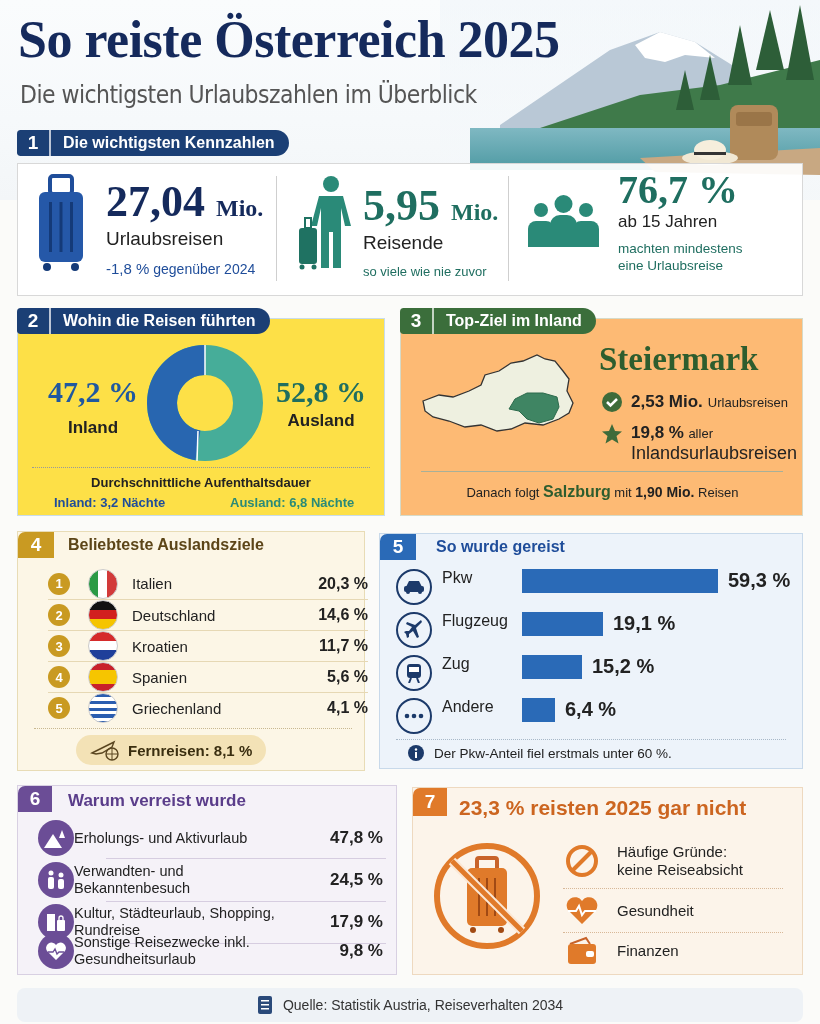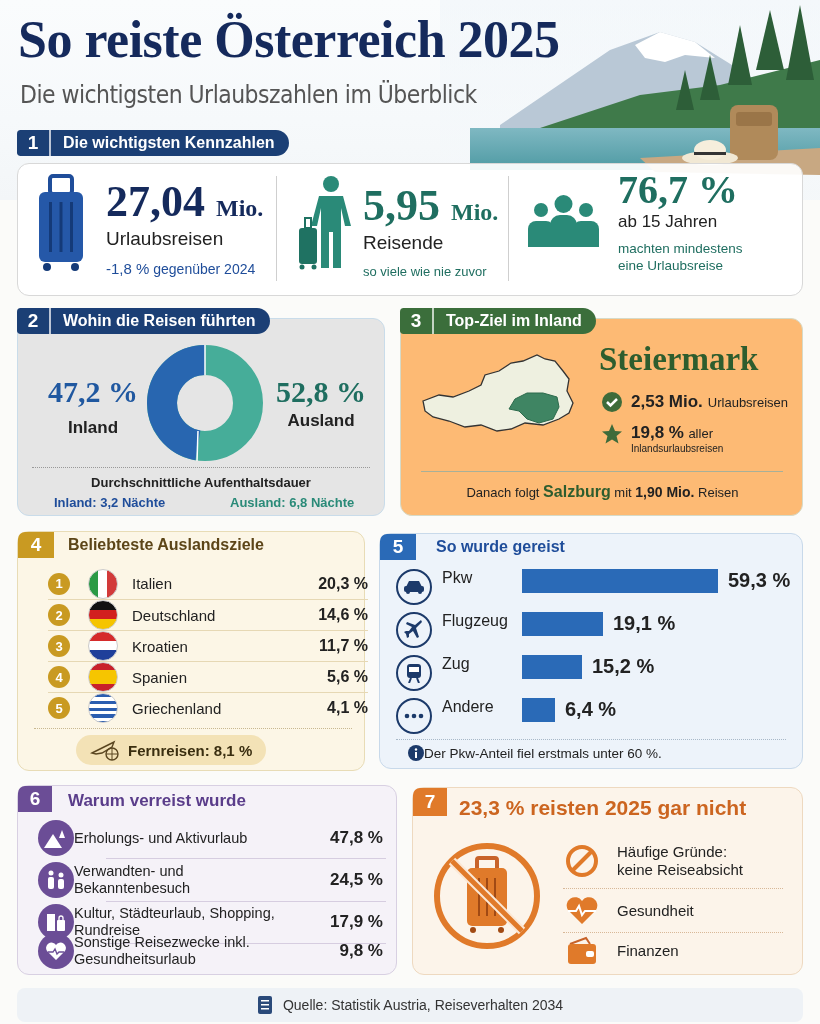--- a/index.html
+++ b/index.html
@@ -4,29 +4,29 @@
 <style>
 *{box-sizing:border-box;margin:0;padding:0}
 body{width:820px;height:1024px;background:#fbfbf9;font-family:"Liberation Sans",sans-serif;position:relative;overflow:hidden;color:#222}
 .hero{position:absolute;left:0;top:0;width:820px;height:200px;overflow:hidden}
 .hero-bg{position:absolute;inset:0;background:linear-gradient(180deg,#fafcfd 0%,#f6f9fb 60%,#f3f6f8 100%)}
 .title{position:absolute;left:18px;top:10px;font-family:"Liberation Serif",serif;font-weight:bold;font-size:52px;color:#152a5c;letter-spacing:-0.5px}
 .subtitle{position:absolute;left:20px;top:80px;font-size:25px;color:#555;font-family:"DejaVu Sans",sans-serif;font-weight:normal;letter-spacing:-0.6px;transform:scaleX(0.88);transform-origin:left}
 .sec-tag{position:absolute;display:flex;align-items:center;height:26px;border-radius:4px 14px 14px 4px;color:#fff;font-weight:bold;font-size:16px}
 .sec-tag .num{width:34px;text-align:center;font-size:19px;border-right:2px solid rgba(255,255,255,0.7);height:100%;display:flex;align-items:center;justify-content:center}
 .sec-tag .lbl{padding:0 14px 0 12px;white-space:nowrap}
-.card{position:absolute;border-radius:12px;border:1.5px solid #d8d8d8}
+.card{position:absolute;border-radius:0;border:1.5px solid #d8d8d8}
 .c1{left:17px;top:163px;width:786px;height:133px;background:rgba(255,255,255,0.93)}
 .kpi{position:absolute;top:0;height:100%}
 .kpi .big{font-family:"Liberation Serif",serif;font-weight:bold;font-size:44px;line-height:1}
 .kpi .big small{font-size:24px}
 .kpi .lab{font-size:19px;color:#222;margin-top:4px}
 .kpi .note{font-size:14px;margin-top:10px}
 .vsep{position:absolute;top:12px;width:1px;height:105px;background:#cfcfcf}
-.c2{left:17px;top:318px;width:368px;height:198px;background:#e5e5e5;border-color:#c9dcea}
+.c2{left:17px;top:318px;width:368px;height:198px;background:#fde047;border-color:#c9dcea}
 .c3{left:400px;top:318px;width:403px;height:198px;background:#fdba74;border-color:#d6dac8}
 .c4{left:17px;top:531px;width:348px;height:240px;background:#fcf6e6;border-color:#e8dcb6}
 .c5{left:379px;top:533px;width:424px;height:236px;background:#edf3fa;border-color:#c8d9ea}
 .c6{left:17px;top:785px;width:380px;height:190px;background:#f5f2f8;border-color:#d8d0e2}
 .c7{left:412px;top:787px;width:391px;height:188px;background:#fcf4ea;border-color:#eed9c0}
 .footer{position:absolute;left:17px;top:988px;width:786px;height:34px;background:#eef2f6;border-radius:8px;display:flex;align-items:center;justify-content:center;gap:10px;font-size:14px;color:#333}
 .dot-sep{border-top:1.5px dotted #999}
 .row4{position:absolute;left:30px;width:320px;height:31px;display:flex;align-items:center}
 .row4 .rk{width:22px;height:22px;border-radius:50%;background:#c99a22;color:#fff;font-weight:bold;font-size:13px;display:flex;align-items:center;justify-content:center}
 .row4 .flag{width:30px;height:30px;border-radius:50%;margin-left:18px;overflow:hidden;border:1px solid #ccc;position:relative}
@@ -185,21 +185,21 @@
       </svg>
     <span style="margin-left:8px;font-weight:bold;font-size:17px">2,53 Mio.</span>
     <span style="margin-left:5px;font-size:13px">Urlaubsreisen</span>
   </div>
   <div style="position:absolute;left:200px;top:104px;display:flex;align-items:flex-start">
     <svg width="22" height="22" viewBox="0 0 22 22">
         <polygon points="11,1 14,8 21,8.5 15.5,13 17.5,20.5 11,16.5 4.5,20.5 6.5,13 1,8.5 8,8" fill="#3e6b3a"></polygon>
       </svg>
     <div style="margin-left:8px;line-height:1.2">
       <span style="font-weight:bold;font-size:17px">19,8 %</span> <span style="font-size:13px">aller</span>
-      <div style="font-size:10px">Inlandsurlaubsreisen</div>
+      <div style="font-size:18px">Inlandsurlaubsreisen</div>
     </div>
   </div>
   <div style="position:absolute;left:20px;top:152px;width:362px;border-top:1.5px solid #a8b098"></div>
   <div style="position:absolute;left:0;top:164px;width:403px;text-align:center;font-size:13px">
     <span>Danach folgt</span> <span style="font-weight:bold;font-size:16px;color:#2e5d2e">Salzburg</span> <span>mit</span> <b style="font-size:14px">1,90 Mio.</b> <span>Reisen</span>
   </div>
 </div>
 <div class="sec-tag" style="left:400px;top:308px;background:#3b6e3b">
   <span class="num">3</span>
   <span class="lbl">Top-Ziel im Inland</span>
@@ -296,21 +296,21 @@
           <circle cx="3" cy="3" r="2.3" fill="#1c3a6a"></circle>
           <circle cx="10" cy="3" r="2.3" fill="#1c3a6a"></circle>
           <circle cx="17" cy="3" r="2.3" fill="#1c3a6a"></circle>
         </svg>
       </span>
     <span class="nm">Andere</span>
     <span class="bar" style="width:33px"></span>
     <span class="vl">6,4 %</span>
   </div>
   <div class="dot-sep" style="position:absolute;left:16px;top:205px;width:390px;border-color:#a8b8c8"></div>
-  <div style="position:absolute;left:28px;top:211px;display:flex;align-items:center;">
+  <div style="position:absolute;left:28px;top:211px;display:flex;align-items:center;gap:10px">
     <svg width="16" height="16" viewBox="0 0 16 16">
         <circle cx="8" cy="8" r="8" fill="#1c3a6a"></circle>
         <rect x="7" y="7" width="2" height="6" fill="#fff"></rect>
         <circle cx="8" cy="4.5" r="1.2" fill="#fff"></circle>
       </svg>
     <span style="font-size:13.5px">Der Pkw-Anteil fiel erstmals unter 60 %.</span>
   </div>
 </div>
 
 <div class="card c6">

